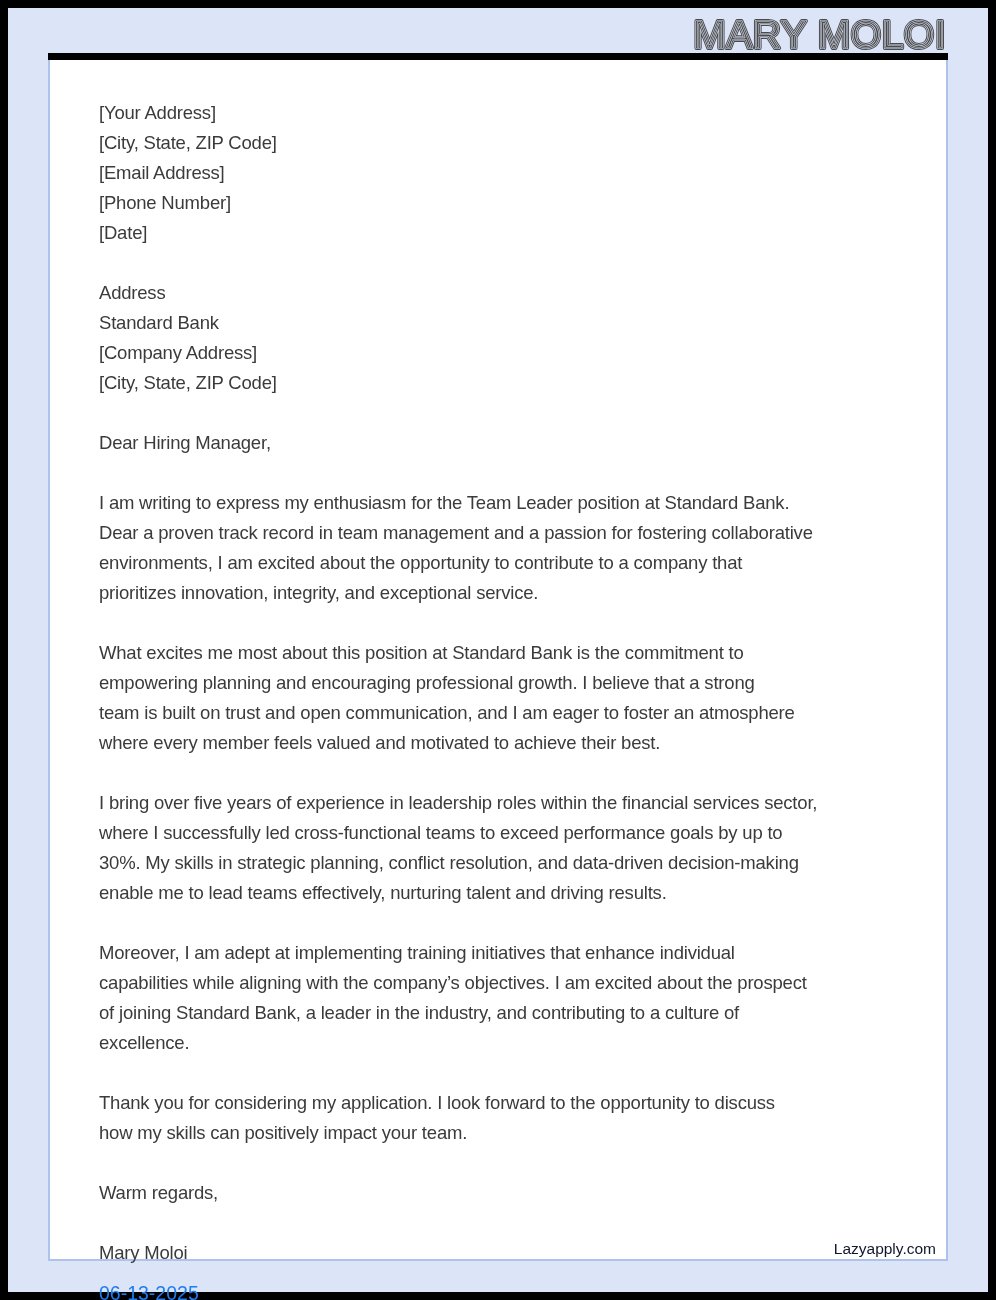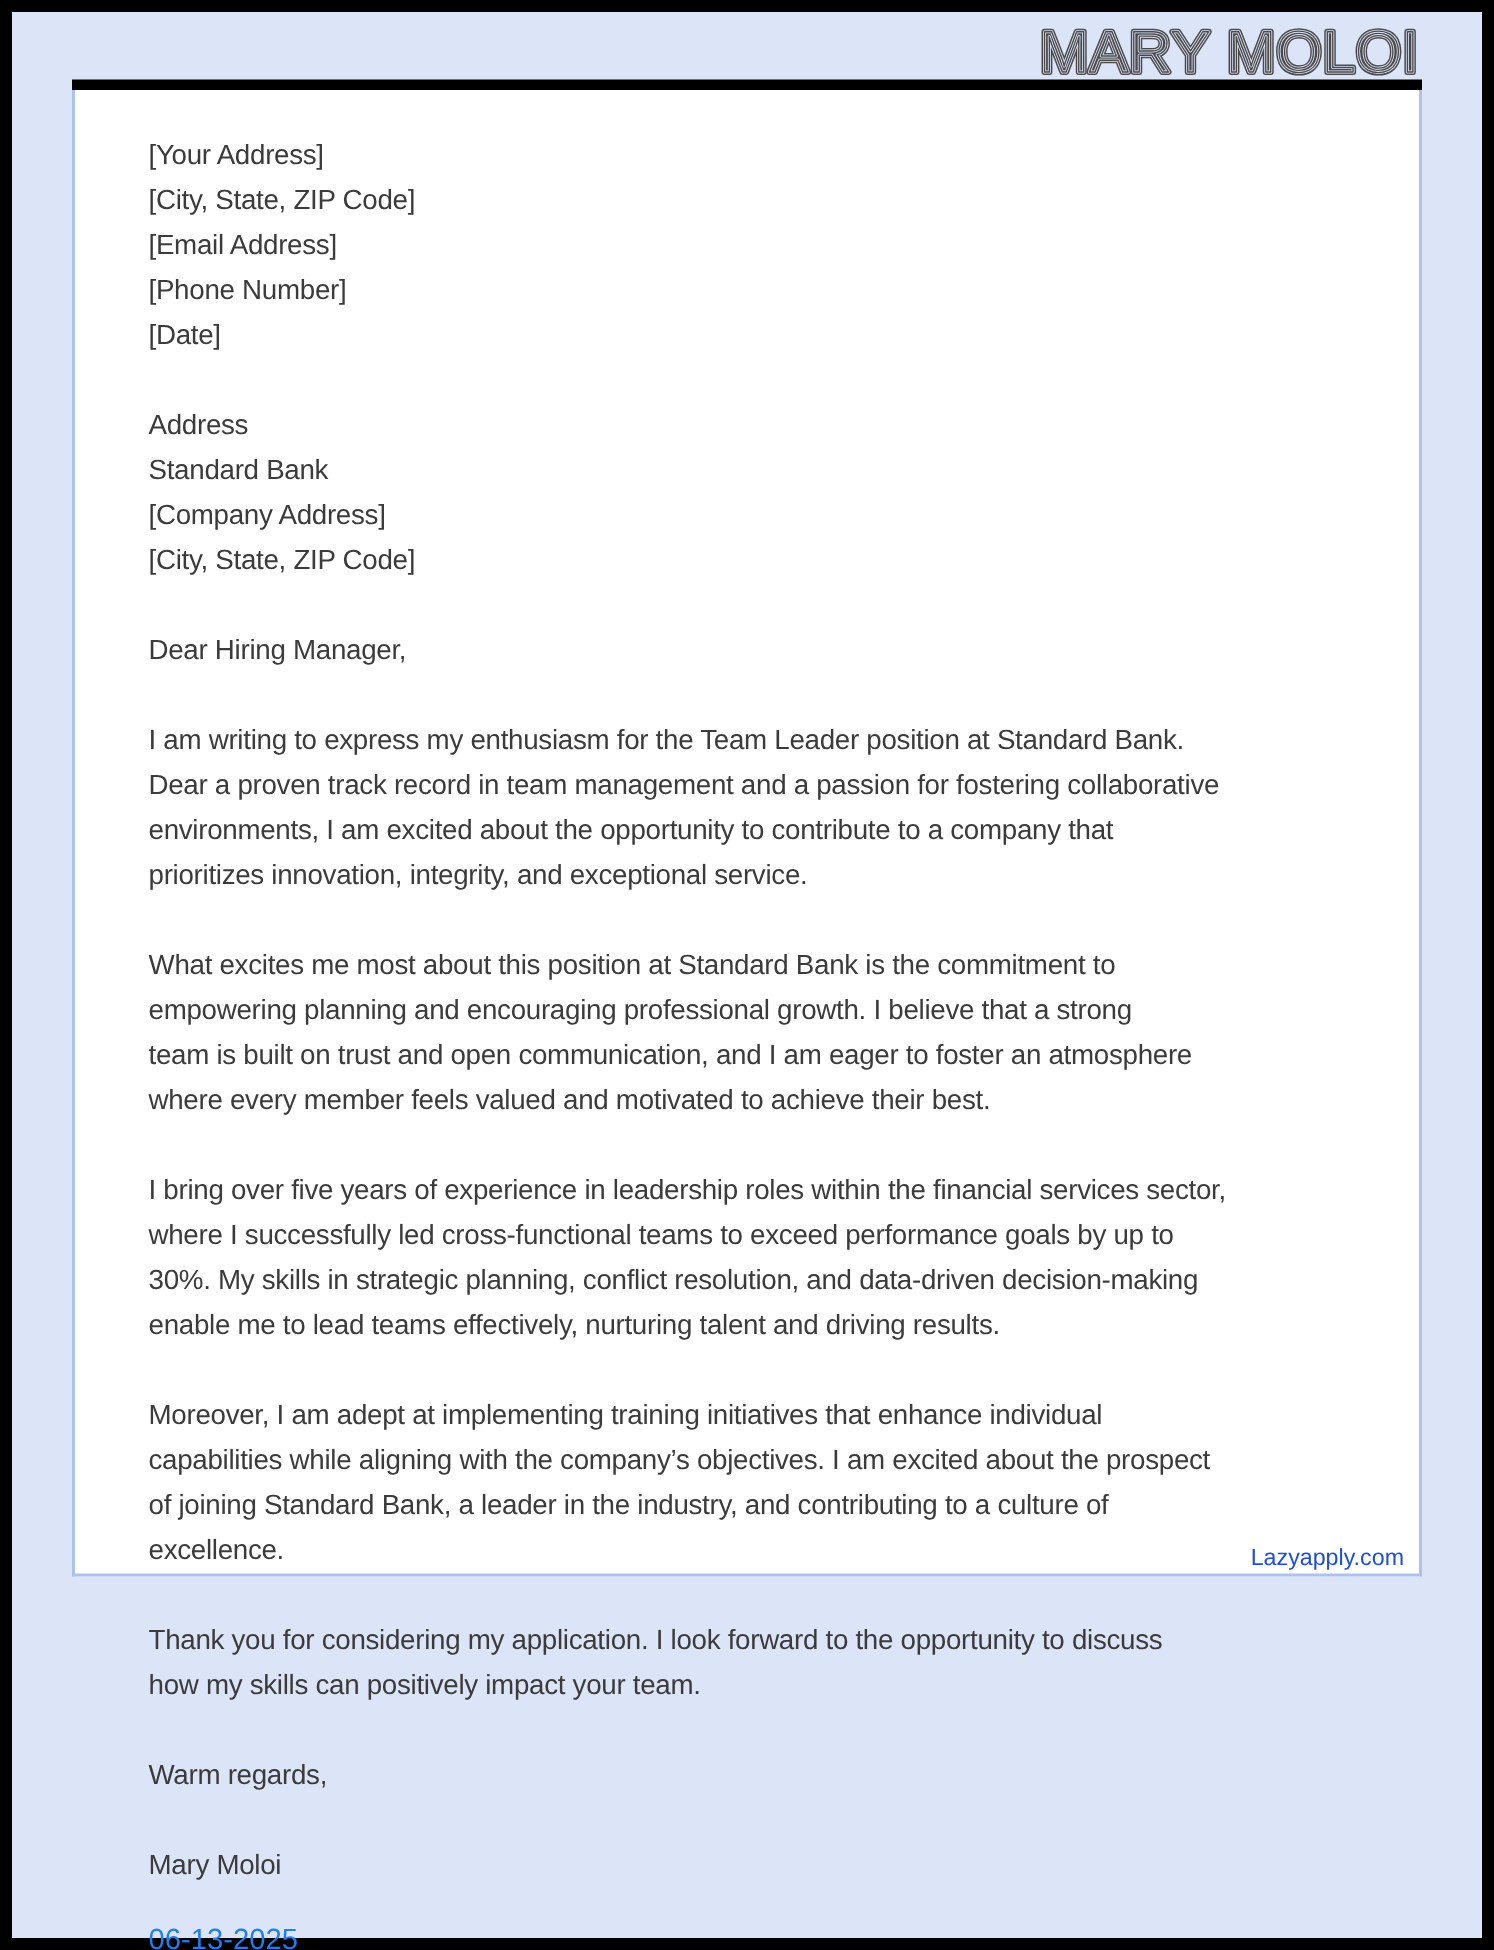--- a/index.html
+++ b/index.html
@@ -20,32 +20,32 @@
   .header-name {
     position:absolute; top:10px; right:48px; z-index:3;
   }
 
   
   .letter { position:absolute; left:48px; top:53px; width:900px; z-index:2; }
   .letter-topbar { height:7px; background:#000000; }
   .sheet {
     position:relative; background:#ffffff;
     border:2px solid #aec3ec; border-top:none;
-    height:991px; padding:28px 45px 0 49px;
+    height:1201px; padding:38px 45px 0 49px;
     overflow:visible;
   }
   .block { margin-bottom:30px; }
   .block:last-child { margin-bottom:0; }
   .line {
     white-space:nowrap; line-height:30px; font-size:18.5px;
     letter-spacing:-0.2px; color:#3b3b3b;
   }
   .watermark {
     position:absolute; right:10px; bottom:1px;
-    font-size:15.5px; color:#1d4ed8; letter-spacing:0;
+    font-size:15.5px; color:#0f172a; letter-spacing:0;
     text-decoration:none; cursor:pointer;
   }
   .date-link {
     position:absolute; left:99px; top:1278px; z-index:10;
     font-size:19.5px; line-height:30px; color:#1e7df0;
     cursor:pointer; text-decoration:none;
   }
 </style>
 </head>
 <body>

